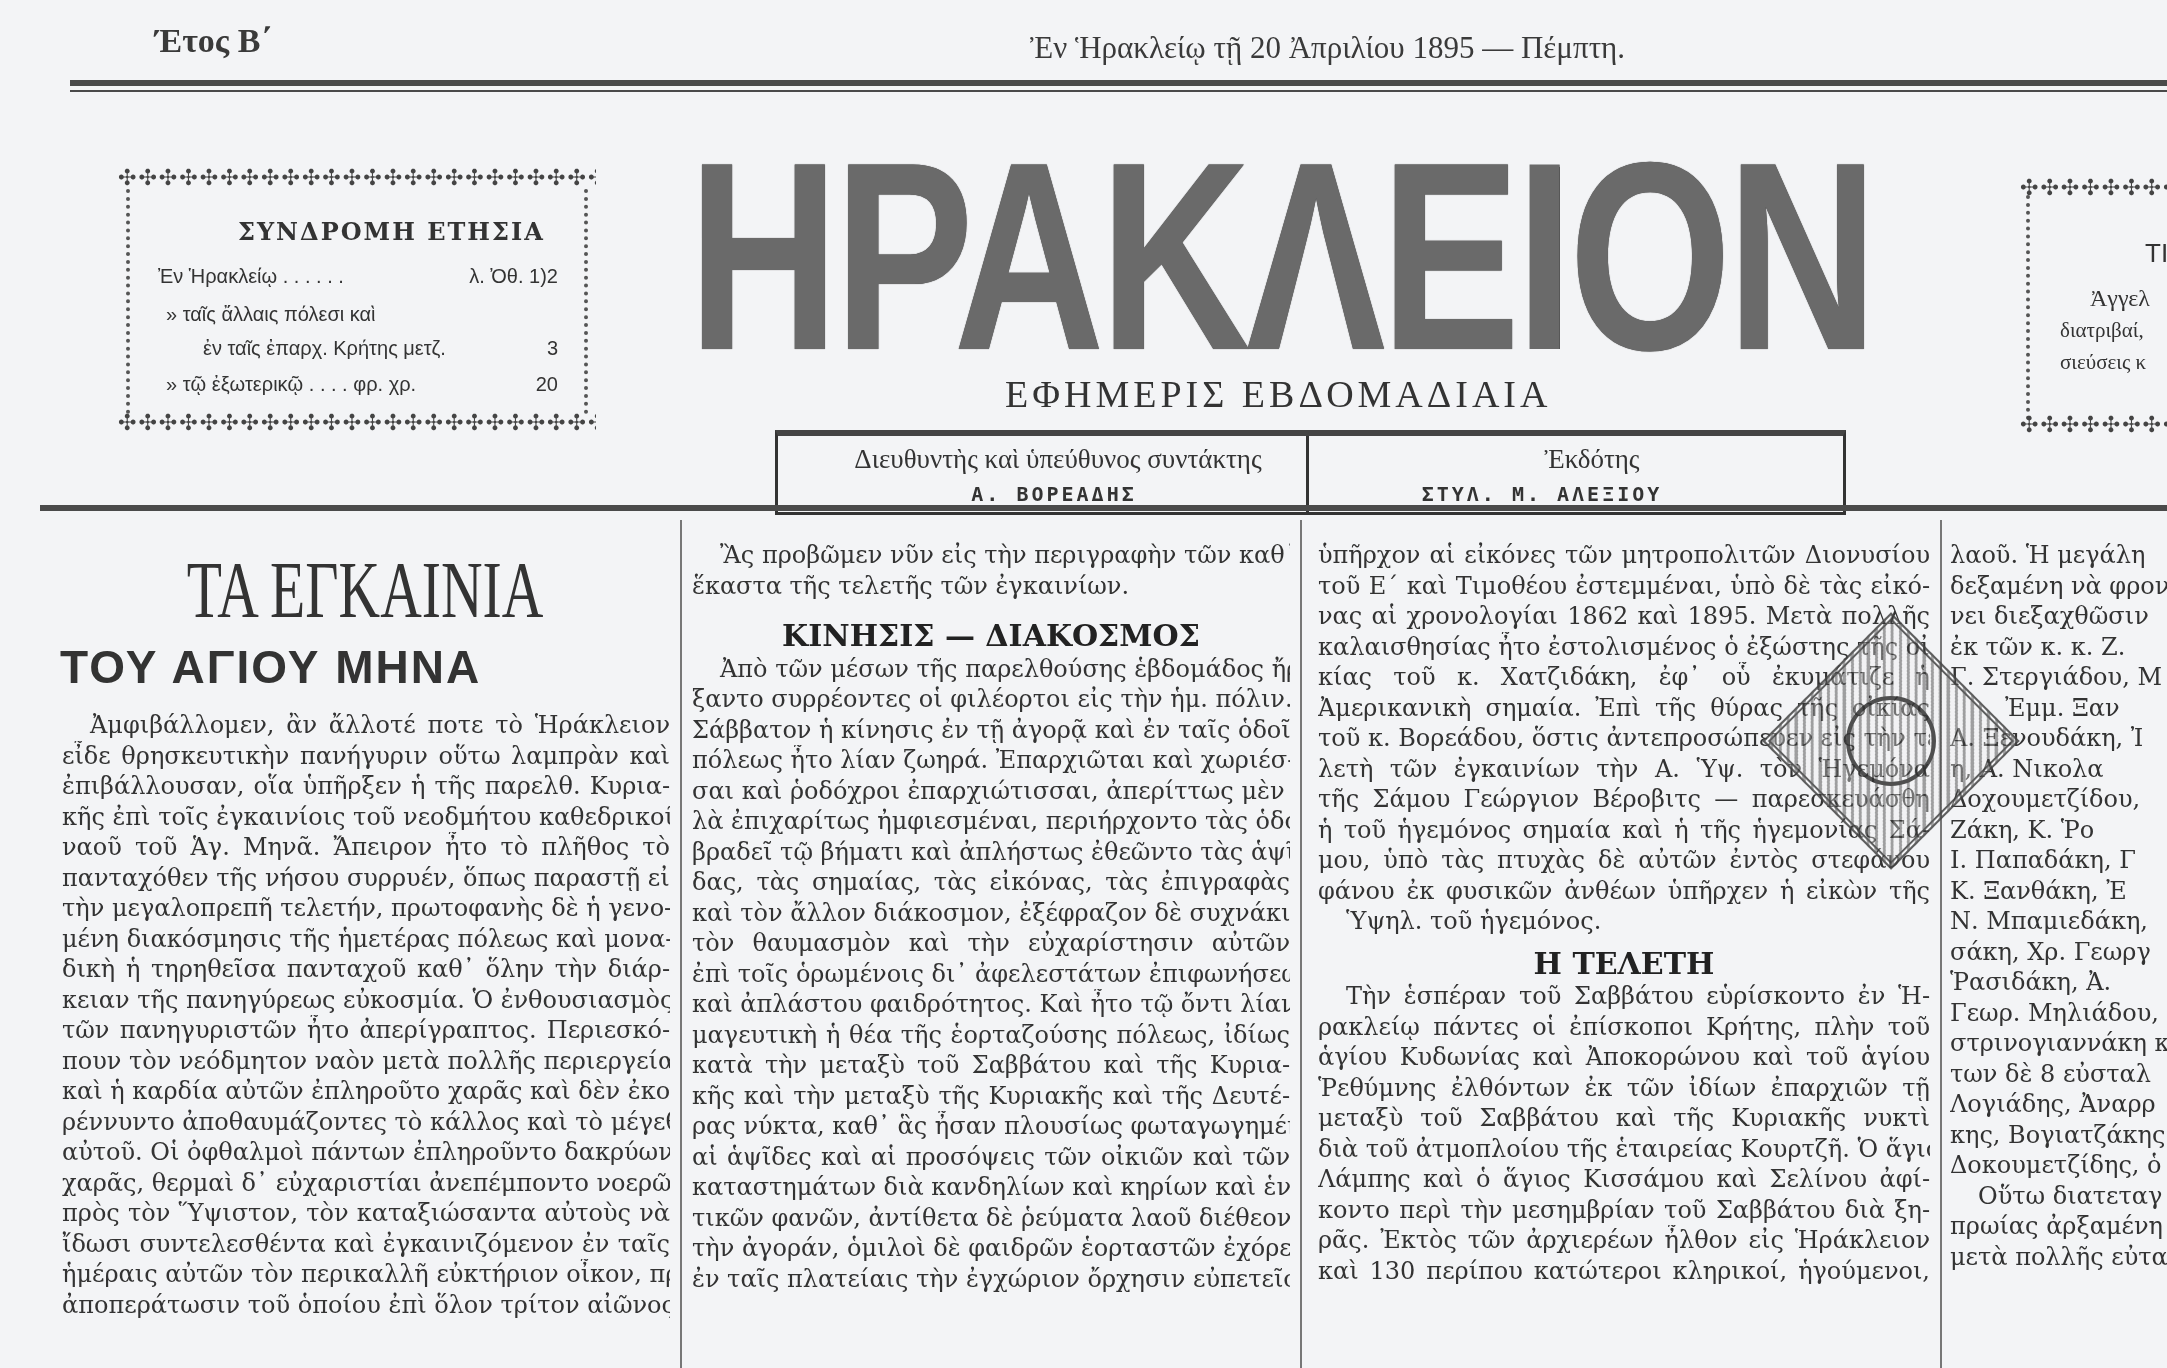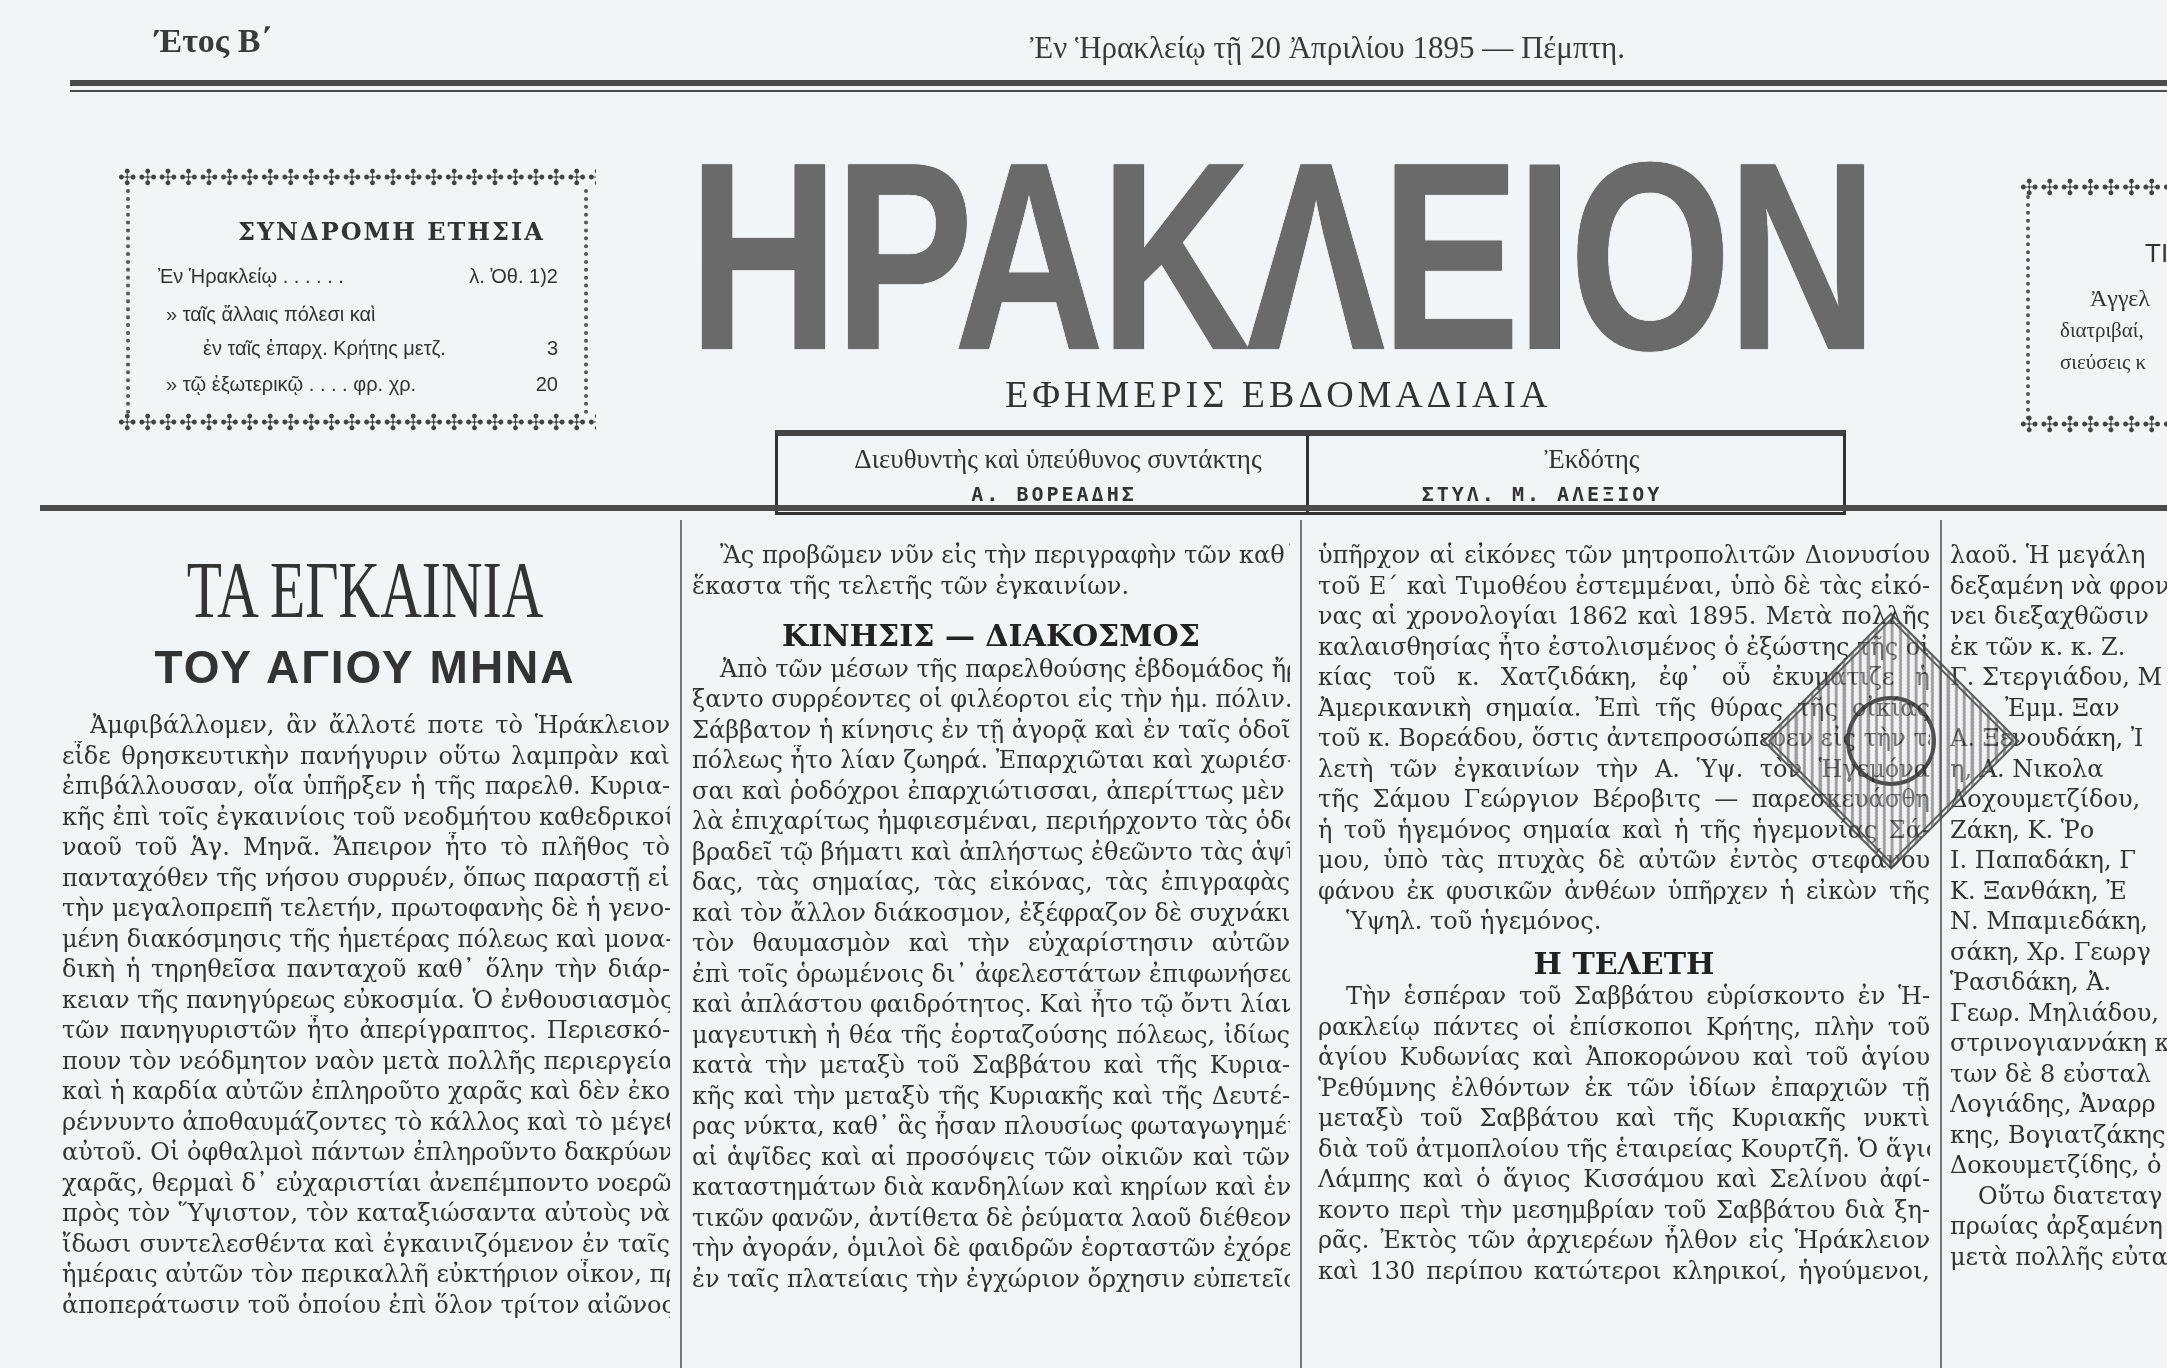--- a/index.html
+++ b/index.html
@@ -22,21 +22,21 @@
     position:absolute; font-family:"Liberation Sans", sans-serif; font-weight:bold;
     color:#6a6a6a; font-size:268px; line-height:1; letter-spacing:-6px;
     transform:scaleX(0.78); transform-origin:left top;
     text-shadow: 0 0 1px #333;
   }
   .subtitle-paper { font-family:"Liberation Serif", serif; font-size:38px; letter-spacing:4px; color:#333; }
   .editor-box { position:absolute; border:3px solid #333; border-top:6px solid #444; }
   .ed-label { font-family:"Liberation Serif", serif; font-size:27px; color:#333; text-align:center;padding-left:16px; }
   .ed-name { font-family:"DejaVu Sans Mono", monospace; font-size:20px; font-weight:bold; letter-spacing:3px; color:#333; text-align:center;padding-left:12px; }
   .h1 { font-family:"Liberation Serif", serif; font-size:80px; color:#333; transform:scaleX(0.72); transform-origin:center top; text-align:center; white-space:nowrap;}
-  .h2 { font-family:"Liberation Sans", sans-serif; font-size:46px; font-weight:bold; color:#333; text-align:center; letter-spacing:2px; white-space:nowrap;}
+  .h2 { font-family:"Liberation Sans", sans-serif; font-size:46px; font-weight:bold; color:#333; letter-spacing:2px; white-space:nowrap;}
   .section-head { font-family:"DejaVu Serif", serif; font-weight:bold; font-size:30px; color:#222; text-align:center; white-space:nowrap; }
   .col { position:absolute; font-family:"DejaVu Serif", serif; font-size:24px; line-height:30.5px; color:#333; text-align:justify; }
   .col .ln { white-space:nowrap; overflow:hidden; display:block; text-align-last:justify; }
   .indent { padding-left:28px; }
   .stamp {
     position:absolute; width:170px; height:170px; border:6px double #444;
     background: repeating-linear-gradient(45deg, rgba(60,60,60,.55) 0 3px, rgba(240,240,240,.4) 3px 8px);
     transform:rotate(45deg); opacity:.85;
   }
   .stamp::after { content:""; position:absolute; inset:40px; border-radius:50%; border:4px solid #333; }

